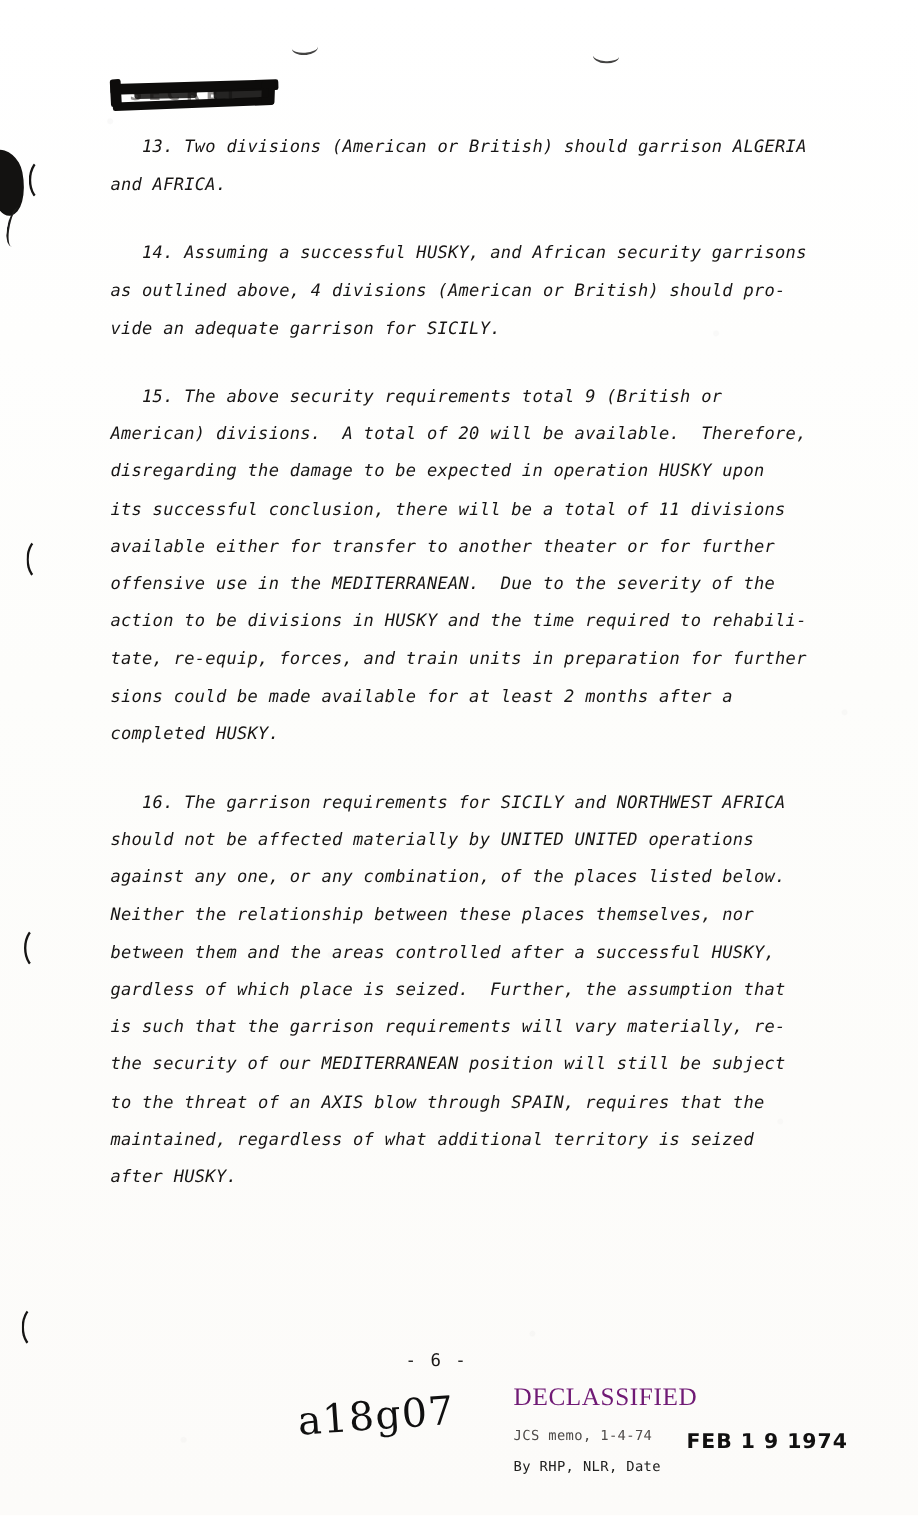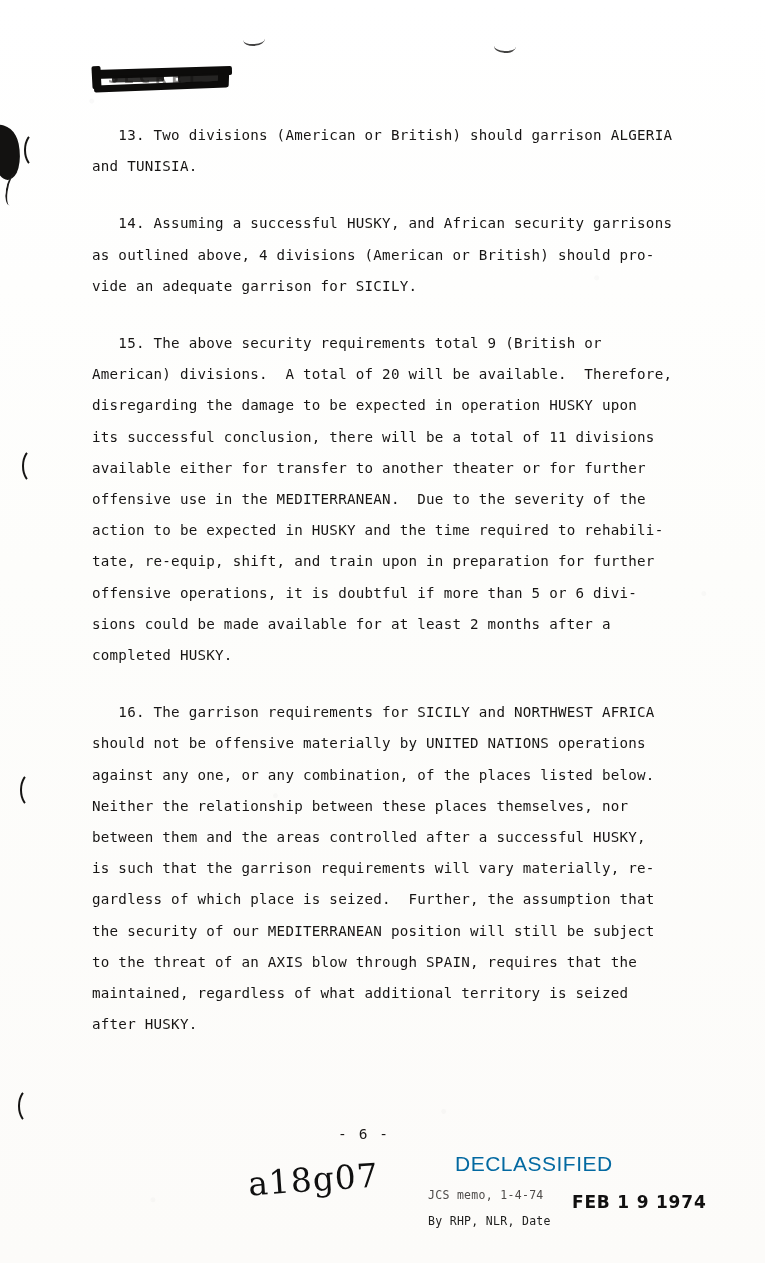--- a/index.html
+++ b/index.html
@@ -125,22 +125,23 @@
     border-left: 2.2px solid #151413;
     border-top: 2.2px solid transparent;
     border-bottom: 2.2px solid transparent;
     border-radius: 70% 0 0 70% / 50% 0 0 50%;
   }
 
   
   .body {
     position: absolute;
     left: 92px;
-    top: 120px;
+    top: 108px;
     width: 610px;
+    font-style: italic;
   }
   .para {
     margin: 0 0 26px 0;
   }
   .para:last-child { margin-bottom: 0; }
   .line {
     font-size: 14.2px;
     line-height: 31.2px;
     letter-spacing: 0.25px;
     white-space: pre;
@@ -169,26 +170,25 @@
     transform: rotate(-4deg);
   }
 
   .declass-block {
     position: absolute;
     left: 428px;
     top: 1152px;
     width: 260px;
   }
   .declass-title {
-    font-family: Liberation Sans, sans-serif;
+    font-family: Liberation Serif, serif;
     font-size: 21px;
     letter-spacing: 0.5px;
-    color: #0369a1;
-    white-space: pre;
-    margin-left: 27px;
+    color: #701a75;
+    white-space: pre;
   }
   .declass-line {
     font-size: 11.5px;
     letter-spacing: 0.3px;
     white-space: pre;
     color: #20201f;
     margin-top: 12px;
   }
   .declass-line.faded { color: #4e4b49; }
 
@@ -229,51 +229,50 @@
 
   <div class="margin-paren" style="left:24px; top:132px;"></div>
   <div class="margin-paren" style="left:22px; top:448px;"></div>
   <div class="margin-paren" style="left:20px; top:772px;"></div>
   <div class="margin-paren" style="left:18px; top:1088px;"></div>
 
   <div class="body">
 
     <div class="para">
       <div class="line">   13. Two divisions (American or British) should garrison ALGERIA</div>
-      <div class="line">and TUNISIA.</div>
+      <div class="line">and AFRICA.</div>
     </div>
 
     <div class="para">
       <div class="line">   14. Assuming a successful HUSKY, and African security garrisons</div>
       <div class="line">as outlined above, 4 divisions (American or British) should pro-</div>
       <div class="line">vide an adequate garrison for SICILY.</div>
     </div>
 
     <div class="para">
       <div class="line">   15. The above security requirements total 9 (British or</div>
       <div class="line">American) divisions.  A total of 20 will be available.  Therefore,</div>
       <div class="line">disregarding the damage to be expected in operation HUSKY upon</div>
       <div class="line">its successful conclusion, there will be a total of 11 divisions</div>
       <div class="line">available either for transfer to another theater or for further</div>
       <div class="line">offensive use in the MEDITERRANEAN.  Due to the severity of the</div>
-      <div class="line">action to be expected in HUSKY and the time required to rehabili-</div>
-      <div class="line">tate, re-equip, shift, and train upon in preparation for further</div>
-      <div class="line">offensive operations, it is doubtful if more than 5 or 6 divi-</div>
+      <div class="line">action to be divisions in HUSKY and the time required to rehabili-</div>
+      <div class="line">tate, re-equip, forces, and train units in preparation for further</div>
       <div class="line">sions could be made available for at least 2 months after a</div>
       <div class="line">completed HUSKY.</div>
     </div>
 
     <div class="para">
       <div class="line">   16. The garrison requirements for SICILY and NORTHWEST AFRICA</div>
-      <div class="line">should not be offensive materially by UNITED NATIONS operations</div>
+      <div class="line">should not be affected materially by UNITED UNITED operations</div>
       <div class="line">against any one, or any combination, of the places listed below.</div>
       <div class="line">Neither the relationship between these places themselves, nor</div>
       <div class="line">between them and the areas controlled after a successful HUSKY,</div>
+      <div class="line">gardless of which place is seized.  Further, the assumption that</div>
       <div class="line">is such that the garrison requirements will vary materially, re-</div>
-      <div class="line">gardless of which place is seized.  Further, the assumption that</div>
       <div class="line">the security of our MEDITERRANEAN position will still be subject</div>
       <div class="line">to the threat of an AXIS blow through SPAIN, requires that the</div>
       <div class="line">maintained, regardless of what additional territory is seized</div>
       <div class="line">after HUSKY.</div>
     </div>
 
   </div>
 
   <div class="page-number">- 6 -</div>
 

